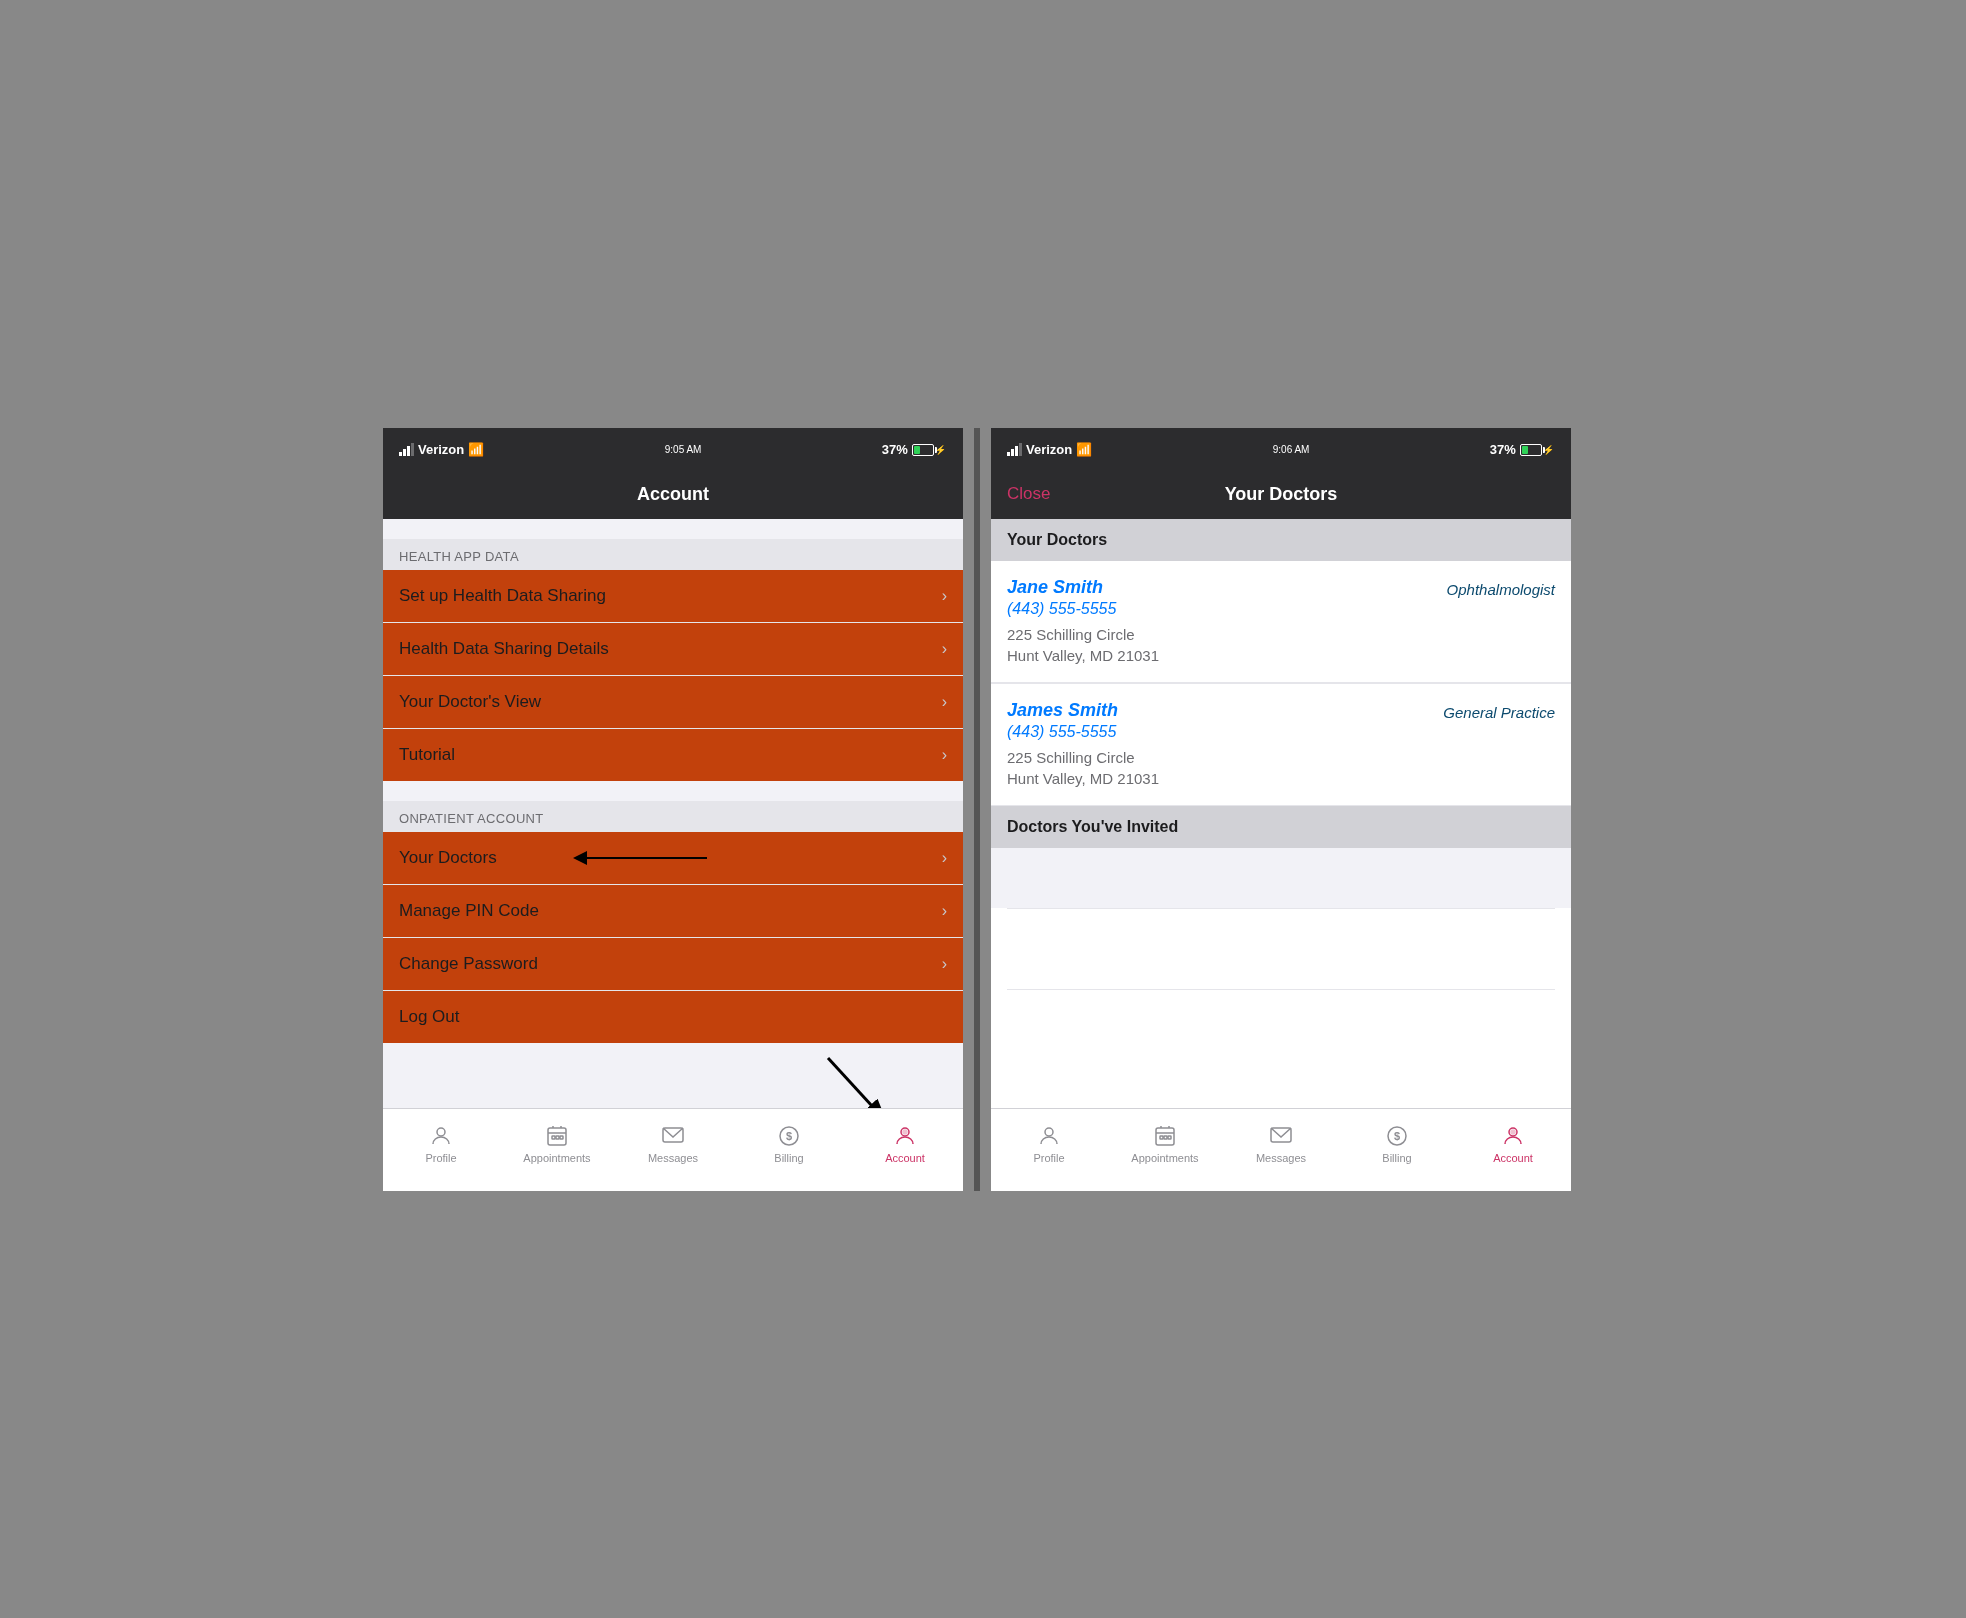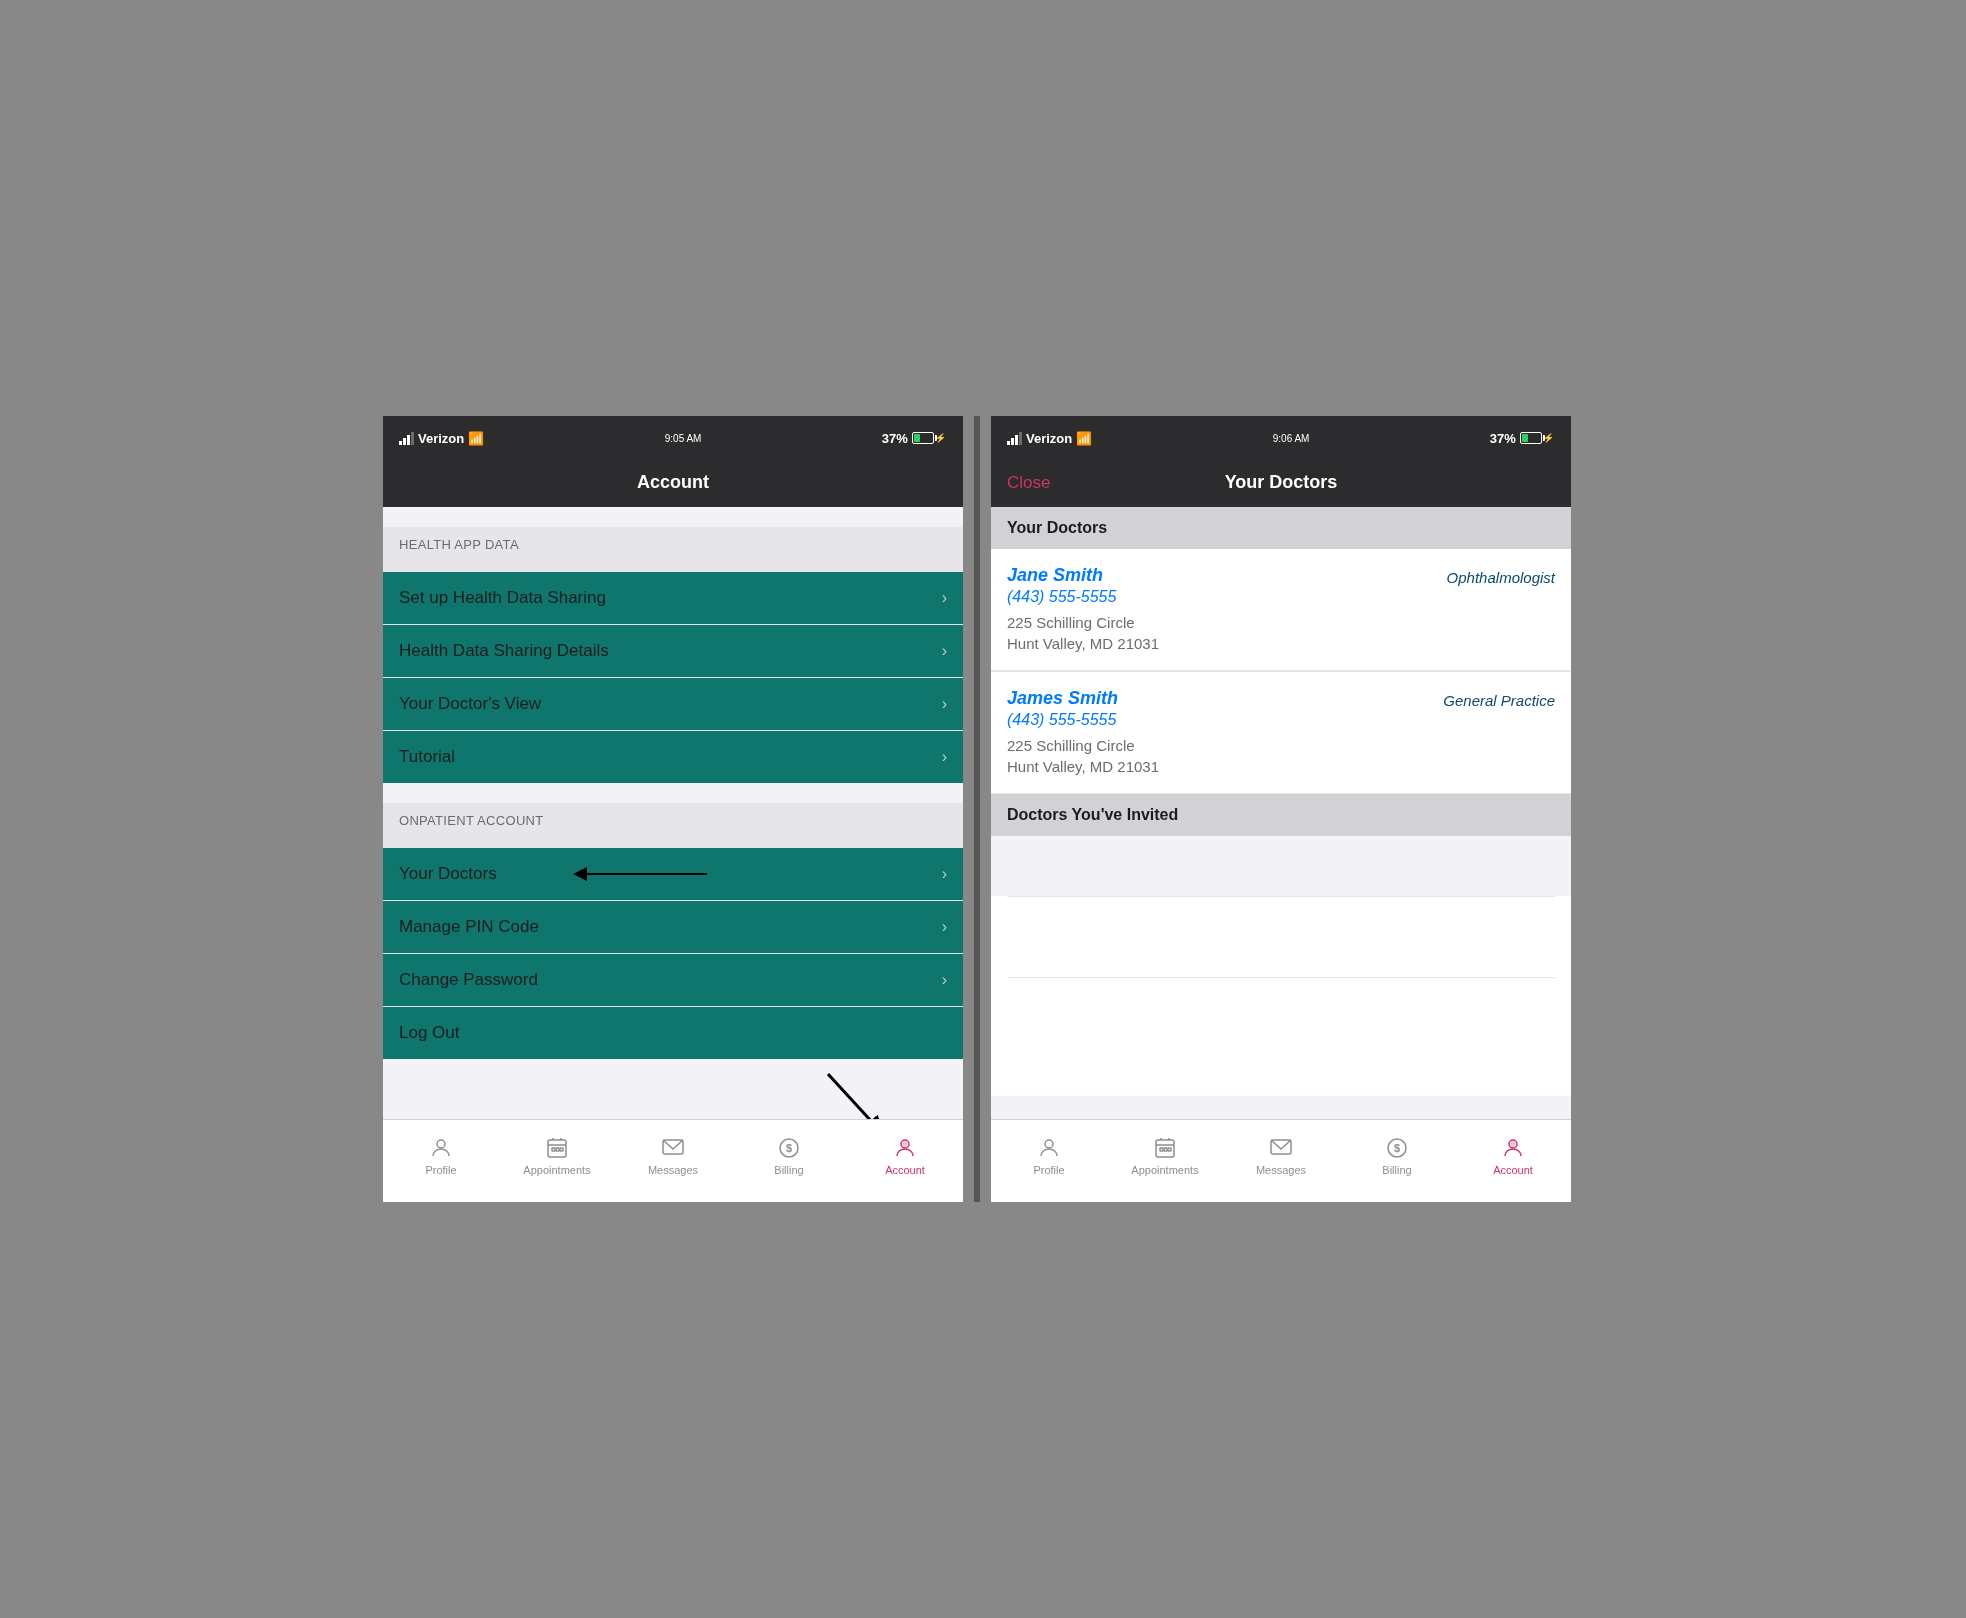--- a/index.html
+++ b/index.html
@@ -107,21 +107,21 @@
 
     
     .content {
       flex: 1;
       overflow-y: auto;
     }
 
     
     .section-header {
       background: #e5e5ea;
-      padding: 10px 16px 20px;
+      padding: 10px 16px 6px;
       font-size: 13px;
       font-weight: 500;
       color: #6c6c70;
       letter-spacing: 0.3px;
       text-transform: uppercase;
     }
     .section-header-dark {
       background: #d1d1d6;
       padding: 12px 16px;
       font-size: 16px;
@@ -132,21 +132,21 @@
     
     .list-section {
       background: white;
     }
     .list-item {
       display: flex;
       align-items: center;
       justify-content: space-between;
       padding: 16px 16px;
       border-bottom: 1px solid #e5e5ea;
-      background: #0f766e;
+      background: #c2410c;
       cursor: pointer;
     }
     .list-item:last-child {
       border-bottom: none;
     }
     .list-item-text {
       font-size: 17px;
       color: #1c1c1e;
     }
     .chevron {

